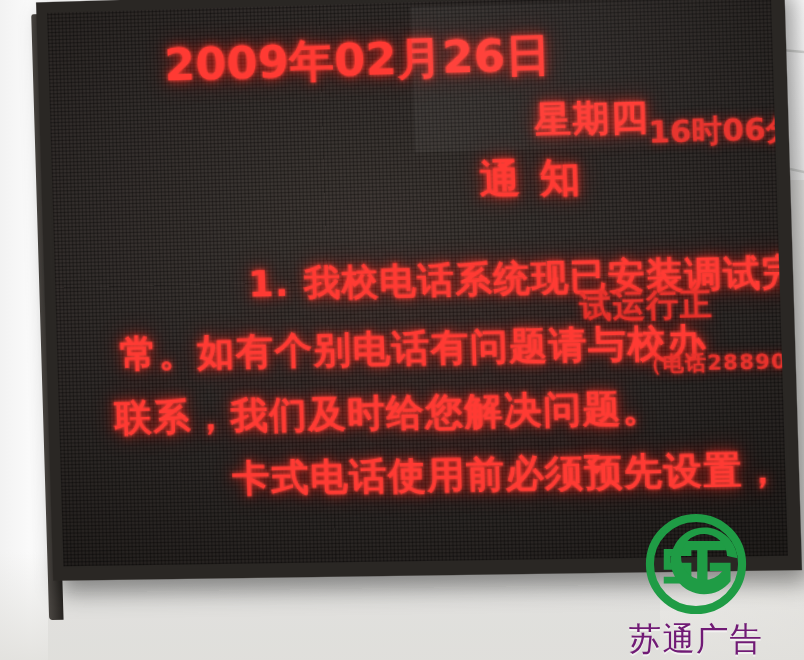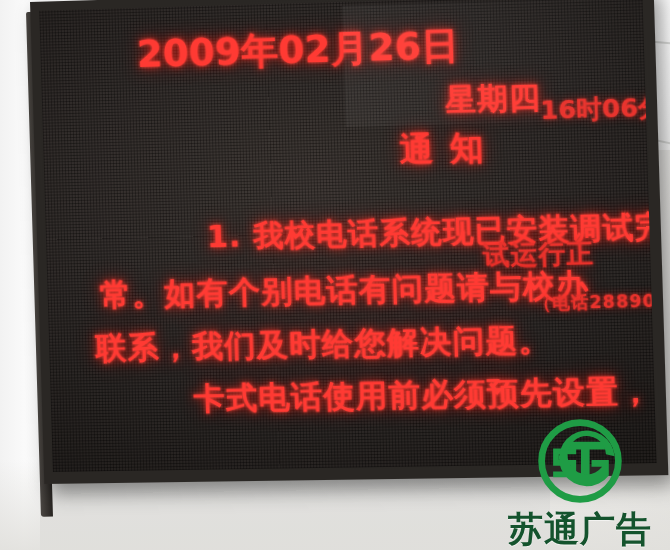--- a/index.html
+++ b/index.html
@@ -151,23 +151,23 @@
     width: 168px;
     text-align: center;
     pointer-events: none;
   }
   .wm-logo {
     display: block;
     margin: 0 auto 2px auto;
   }
   .wm-name {
     font-family: "DejaVu Sans", "Liberation Sans", sans-serif;
-    font-weight: bold;
-    font-size: 35px;
-    color: #14532d;
+    font-weight: normal;
+    font-size: 27px;
+    color: #701a75;
     letter-spacing: 1px;
     line-height: 1.05;
     text-shadow: 0 1px 0 rgba(255,255,255,0.55);
   }
   .wm-tel {
     font-family: "DejaVu Serif", "Liberation Serif", serif;
     font-size: 16px;
     color: #23231f;
     line-height: 1.25;
     letter-spacing: 0px;

